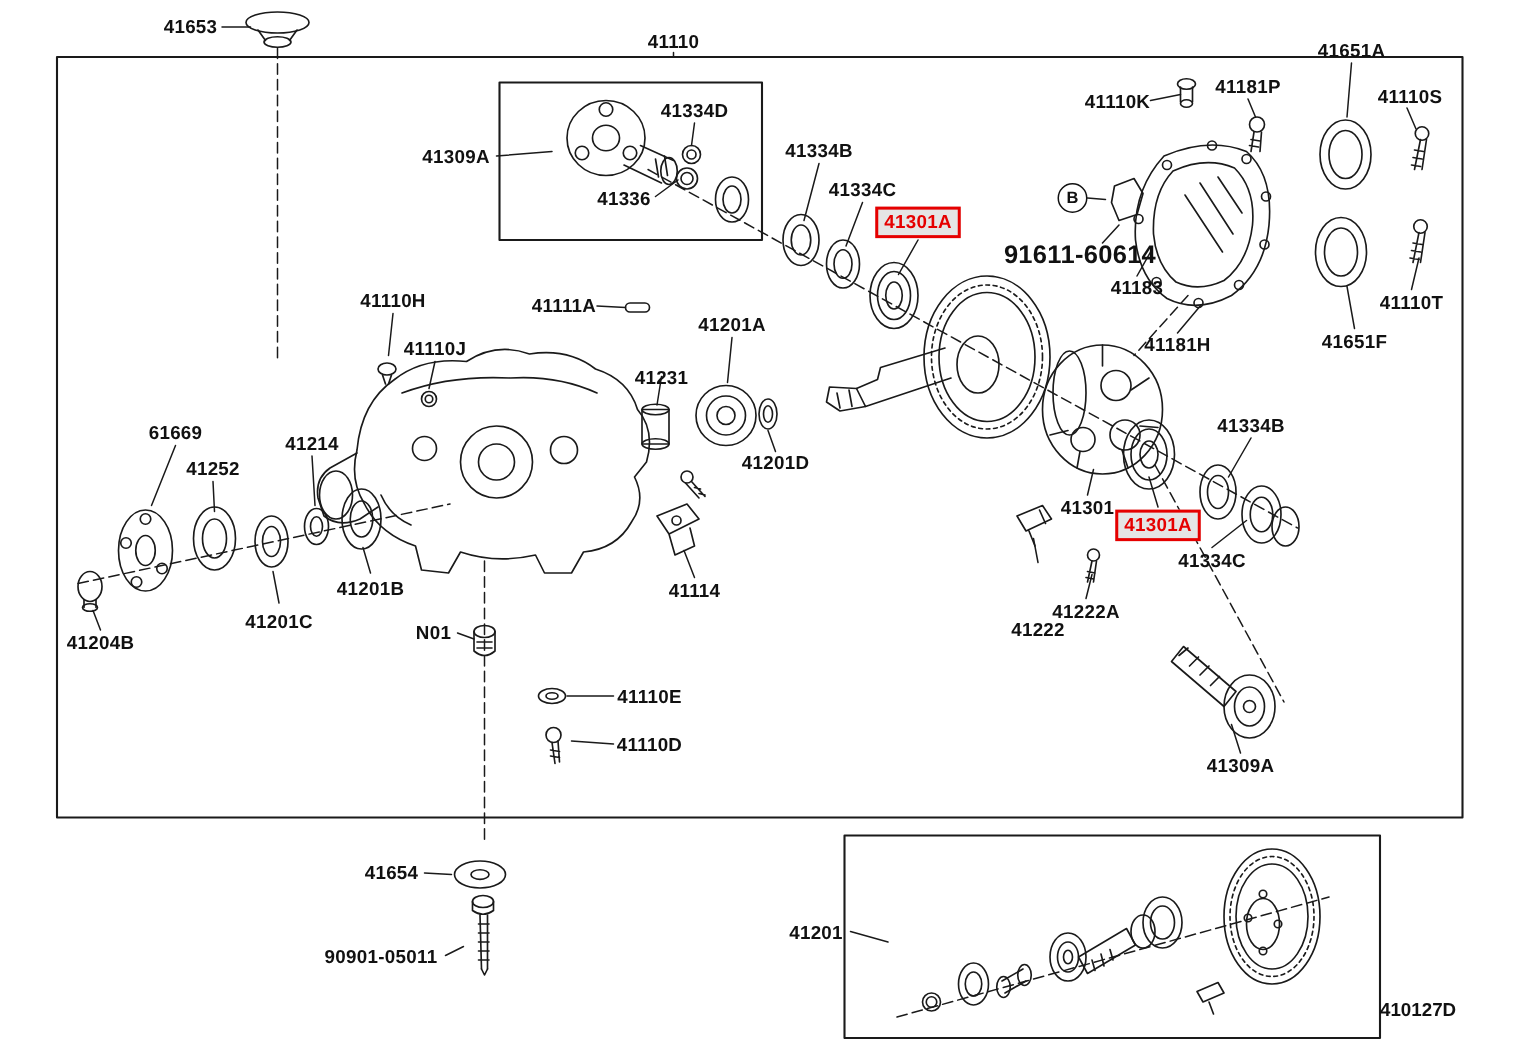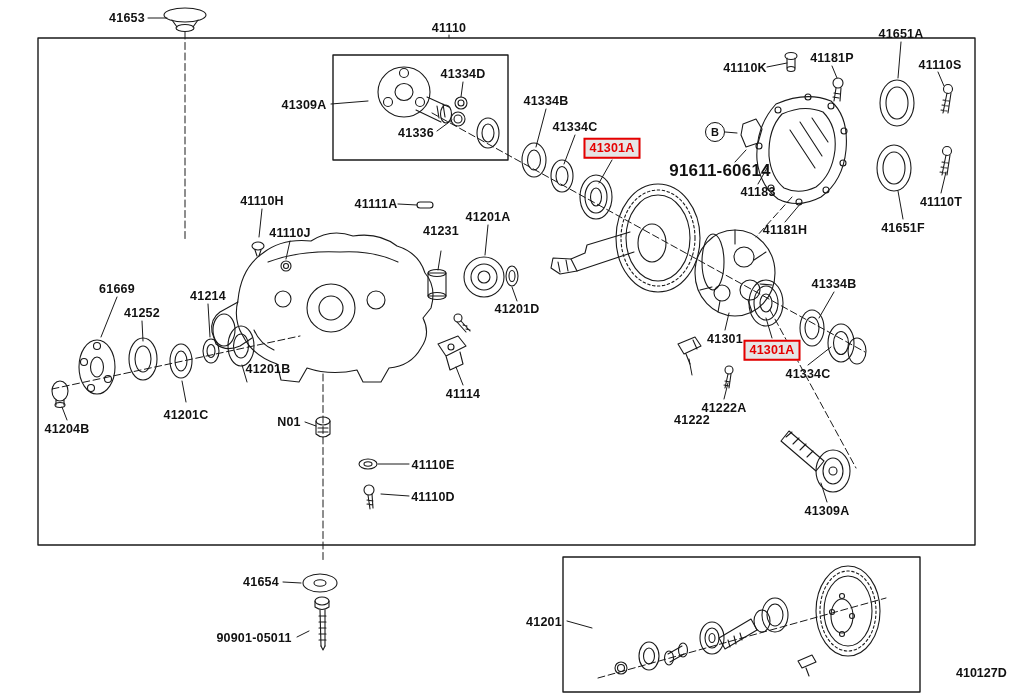--- a/index.html
+++ b/index.html
@@ -23,21 +23,21 @@
     position:absolute;transform:translate(-50%,-50%);
     width:18px;height:18px;border:1.4px solid #111;border-radius:50%;
     display:flex;align-items:center;justify-content:center;
     font-size:11px;font-weight:700;background:#fff;cursor:pointer;
   }
   .footnote{
     position:absolute;left:54px;top:671px;font-size:12px;font-weight:400;
     color:#111;white-space:nowrap;
   }
   .doc-code{
-    position:absolute;left:920px;top:666px;font-size:12.5px;font-weight:700;color:#111;padding-left:36px;
+    position:absolute;left:920px;top:666px;font-size:12.5px;font-weight:700;color:#111;
   }
 </style>
 </head>
 <body>
 
 <div class="stage">
 
   <svg width="1014" height="700" viewBox="0 0 1014 700">
     <g fill="none" stroke="#1a1a1a" stroke-width="1.1" stroke-linecap="round" stroke-linejoin="round">
 
@@ -313,26 +313,26 @@
       <div class="part-label" style="left: 832px; top: 58px;">41181P</div>
       <div class="part-label small" style="left: 720px; top: 170px;">91611-60614</div>
       <div class="part-label" style="left: 758px; top: 192px;">41183</div>
       <div class="part-label" style="left: 785px; top: 230px;">41181H</div>
       <div class="part-label" style="left: 941px; top: 202px;">41110T</div>
       <div class="part-label" style="left: 903px; top: 228px;">41651F</div>
       <div class="part-label" style="left: 262px; top: 201px;">41110H</div>
       <div class="part-label" style="left: 376px; top: 204px;">41111A</div>
       <div class="part-label" style="left: 488px; top: 217px;">41201A</div>
       <div class="part-label" style="left: 290px; top: 233px;">41110J</div>
-      <div class="part-label" style="left: 441px; top: 231px;">41231</div>
+      <div class="part-label" style="left: 441px; top: 252px;">41231</div>
       <div class="part-label" style="left: 517px; top: 309px;">41201D</div>
       <div class="part-label" style="left: 117px; top: 289px;">61669</div>
       <div class="part-label" style="left: 142px; top: 313px;">41252</div>
       <div class="part-label" style="left: 208px; top: 296px;">41214</div>
-      <div class="part-label" style="left: 247px; top: 369px; margin-left: 21px;">41201B</div>
+      <div class="part-label" style="left: 247px; top: 393px;">41201B</div>
       <div class="part-label" style="left: 186px; top: 415px;">41201C</div>
       <div class="part-label" style="left: 67px; top: 429px;">41204B</div>
       <div class="part-label" style="left: 289px; top: 422px;">N01</div>
       <div class="part-label" style="left: 433px; top: 465px;">41110E</div>
       <div class="part-label" style="left: 433px; top: 497px;">41110D</div>
       <div class="part-label" style="left: 463px; top: 394px;">41114</div>
       <div class="part-label" style="left: 692px; top: 396px; margin-top: 24px;">41222</div>
       <div class="part-label" style="left: 724px; top: 408px;">41222A</div>
       <div class="part-label" style="left: 834px; top: 284px;">41334B</div>
       <div class="part-label" style="left: 725px; top: 339px;">41301</div>

